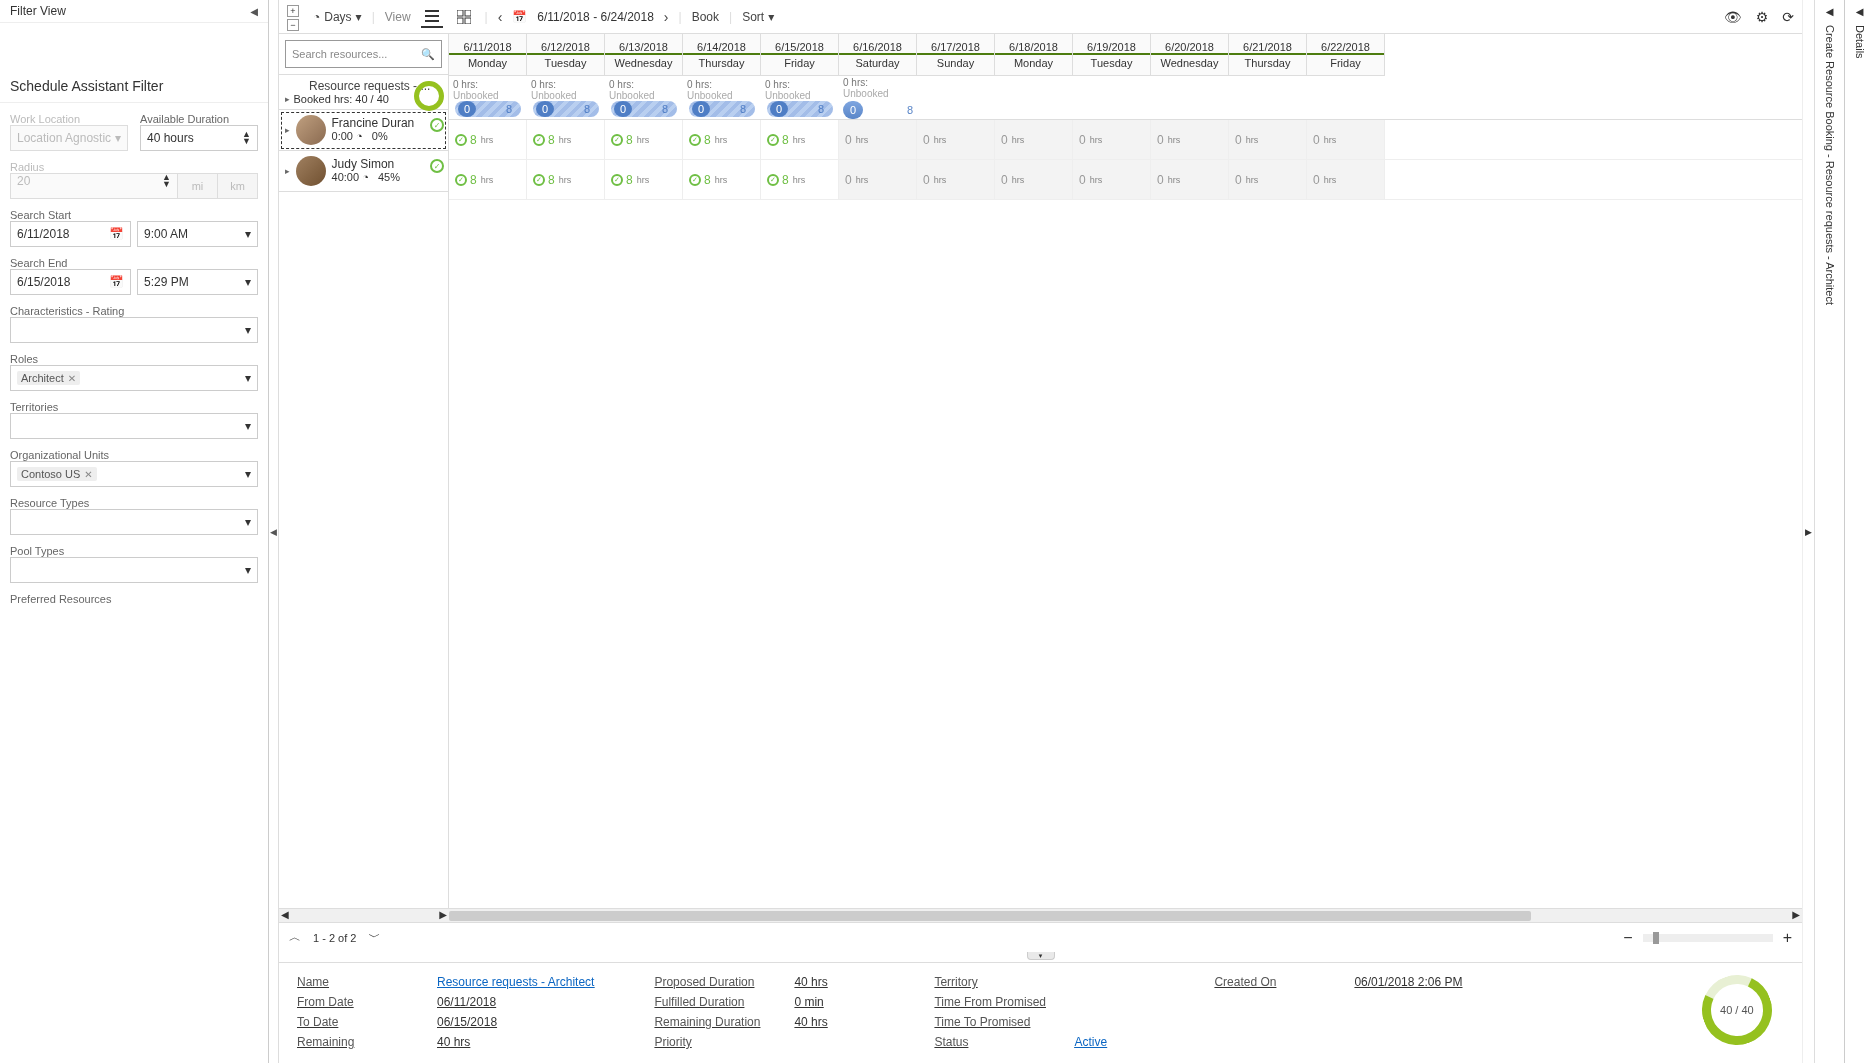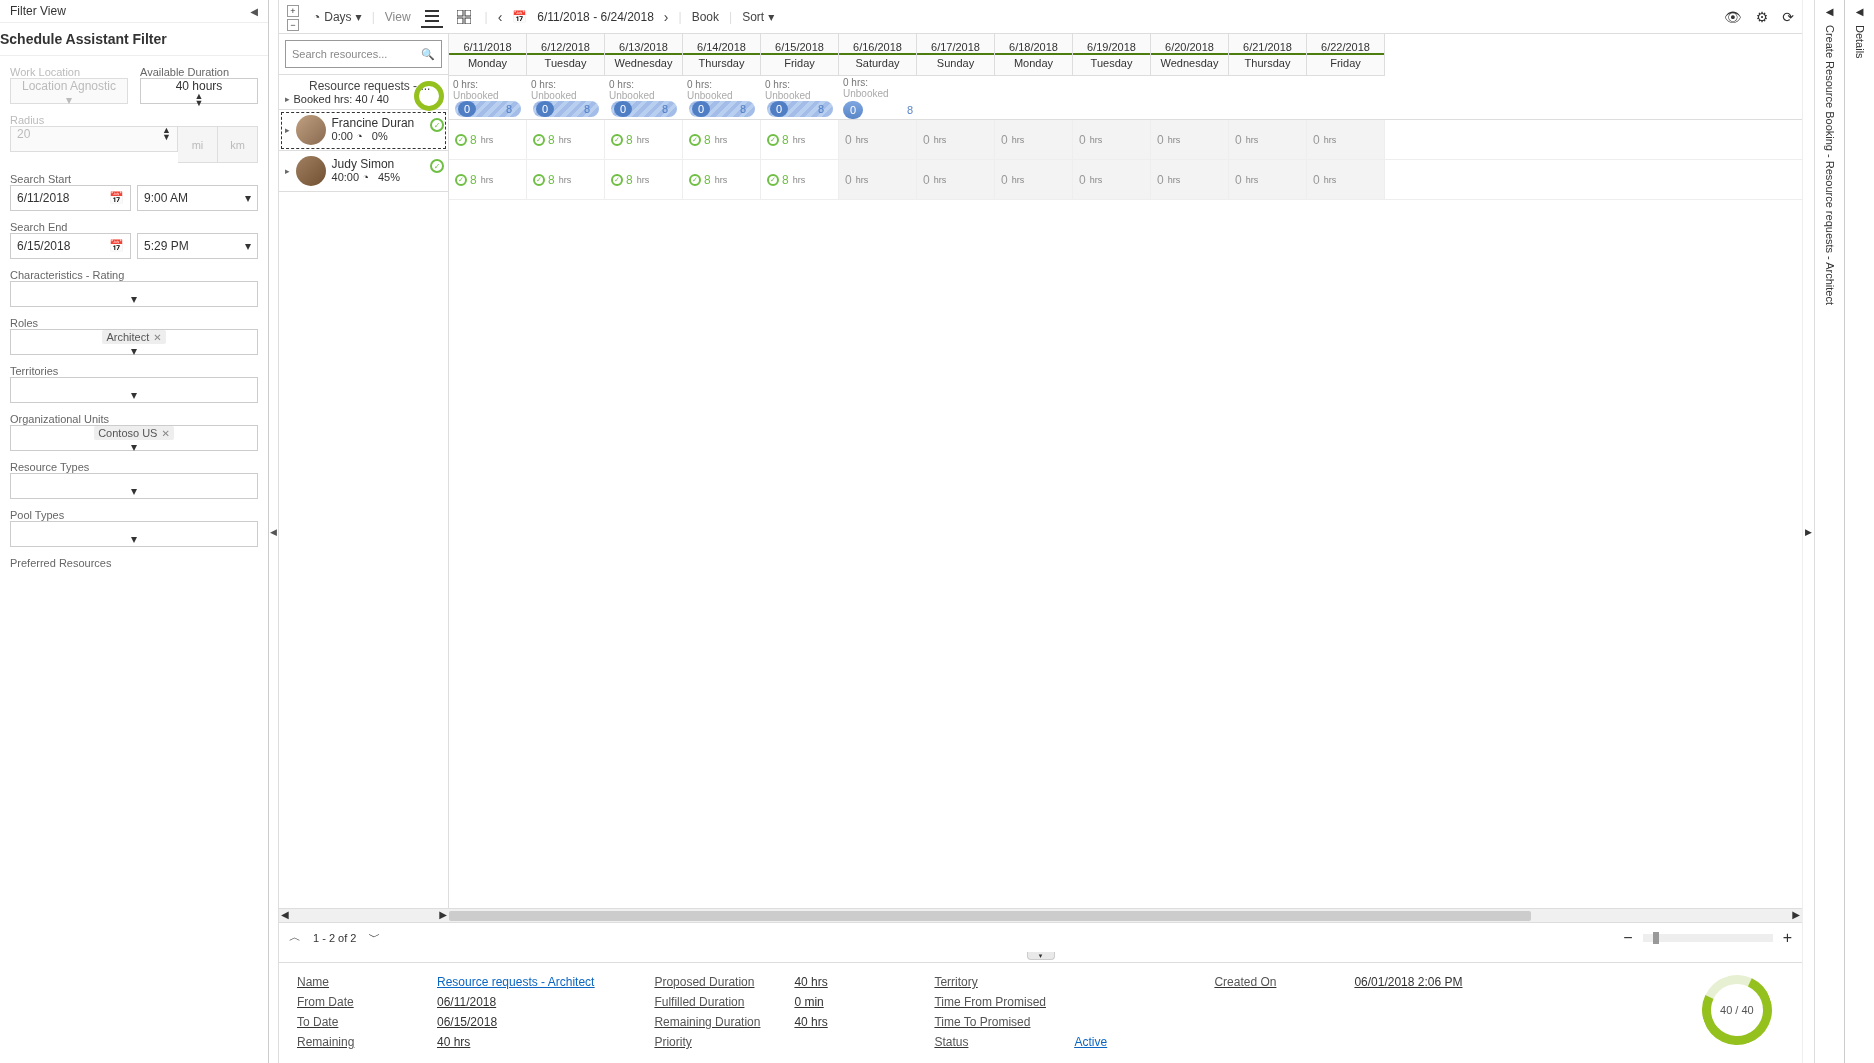--- a/index.html
+++ b/index.html
@@ -2,32 +2,32 @@
 <html><head>
 <meta charset="utf-8">
 <style>
   * { box-sizing: border-box; margin: 0; padding: 0; font-family: "Segoe UI", Arial, sans-serif; }
   body { font-size: 12px; color: #333; background:#fff; overflow:hidden; }
   .app { display:flex; height:100vh; width:100vw; }
   
   .left-panel { width:269px; min-width:269px; border-right:1px solid #ccc; display:flex; flex-direction:column; background:#fff; }
   .panel-header { display:flex; justify-content:space-between; align-items:center; padding:4px 10px; font-size:12px; border-bottom:1px solid #eee; }
   .collapse-icon { font-size:10px; cursor:pointer; color:#555;}
-  .panel-subheader { padding:8px 0; font-size:14px; border-bottom:1px solid #eee; font-weight:700;}
+  .panel-subheader { padding:8px 10px; font-size:14px; border-bottom:1px solid #eee; font-weight:400;margin-top:47px;}
   .filter-body { flex:1; overflow-y:auto; padding:10px; }
   .filter-row { display:flex; gap:12px; margin-bottom:10px; }
   .filter-col { flex:1; display:flex; flex-direction:column; }
   .filter-label { font-size:11px; color:#666; }
   .filter-label.disabled { color:#bbb; }
-  .select, .tag-select { border:1px solid #ccc; height:26px; display:flex; align-items:center; justify-content:space-between; padding:0 6px; font-size:12px; background:#fff; cursor:pointer;flex-direction:column;}
+  .select, .tag-select { border:1px solid #ccc; height:26px; display:flex; align-items:center; justify-content:space-between; padding:0 6px; font-size:12px; background:#fff; cursor:pointer;}
   .select.disabled { color:#bbb; border-color:#ddd; background:#fafafa; cursor:default;}
   .stepper { display:flex; flex-direction:column; font-size:9px; line-height:7px; color:#333;}
   .radius-controls { display:flex; gap:0; }
   .radius-input { flex:1; border:1px solid #ddd; height:26px; padding:0 6px; display:flex; justify-content:space-between; color:#bbb; background:#fafafa;}
-  .unit-btn { width:40px; height:37px; border:1px solid #ddd; border-left:none; display:flex; align-items:center; justify-content:center; font-size:11px; color:#bbb; background:#f5f5f5;}
+  .unit-btn { width:40px; height:26px; border:1px solid #ddd; border-left:none; display:flex; align-items:center; justify-content:center; font-size:11px; color:#bbb; background:#f5f5f5;}
   .date-input { border:1px solid #ccc; height:26px; display:flex; align-items:center; justify-content:space-between; padding:0 6px; font-size:12px;}
   .date-group { display:flex; gap:6px; }
   .date-group .date-input { flex:1;}
   .tag-chip { background:#eee; border-radius:2px; padding:1px 4px; font-size:11px; color:#555; display:flex; align-items:center; gap:4px;}
   .tag-chip .x { font-size:10px; color:#888; cursor:pointer;}
   .filter-footer { border-top:1px solid #ddd; padding:6px 10px; display:flex; justify-content:flex-end; background:#fefefe;}
   .search-btn { background:#e3e3e3; border:1px solid #ccc; padding:4px 16px; font-size:12px; cursor:pointer;}
   
   .left-panel .filter-body::-webkit-scrollbar { width:10px;}
   .left-panel .filter-body::-webkit-scrollbar-thumb { background:#ccc; }

